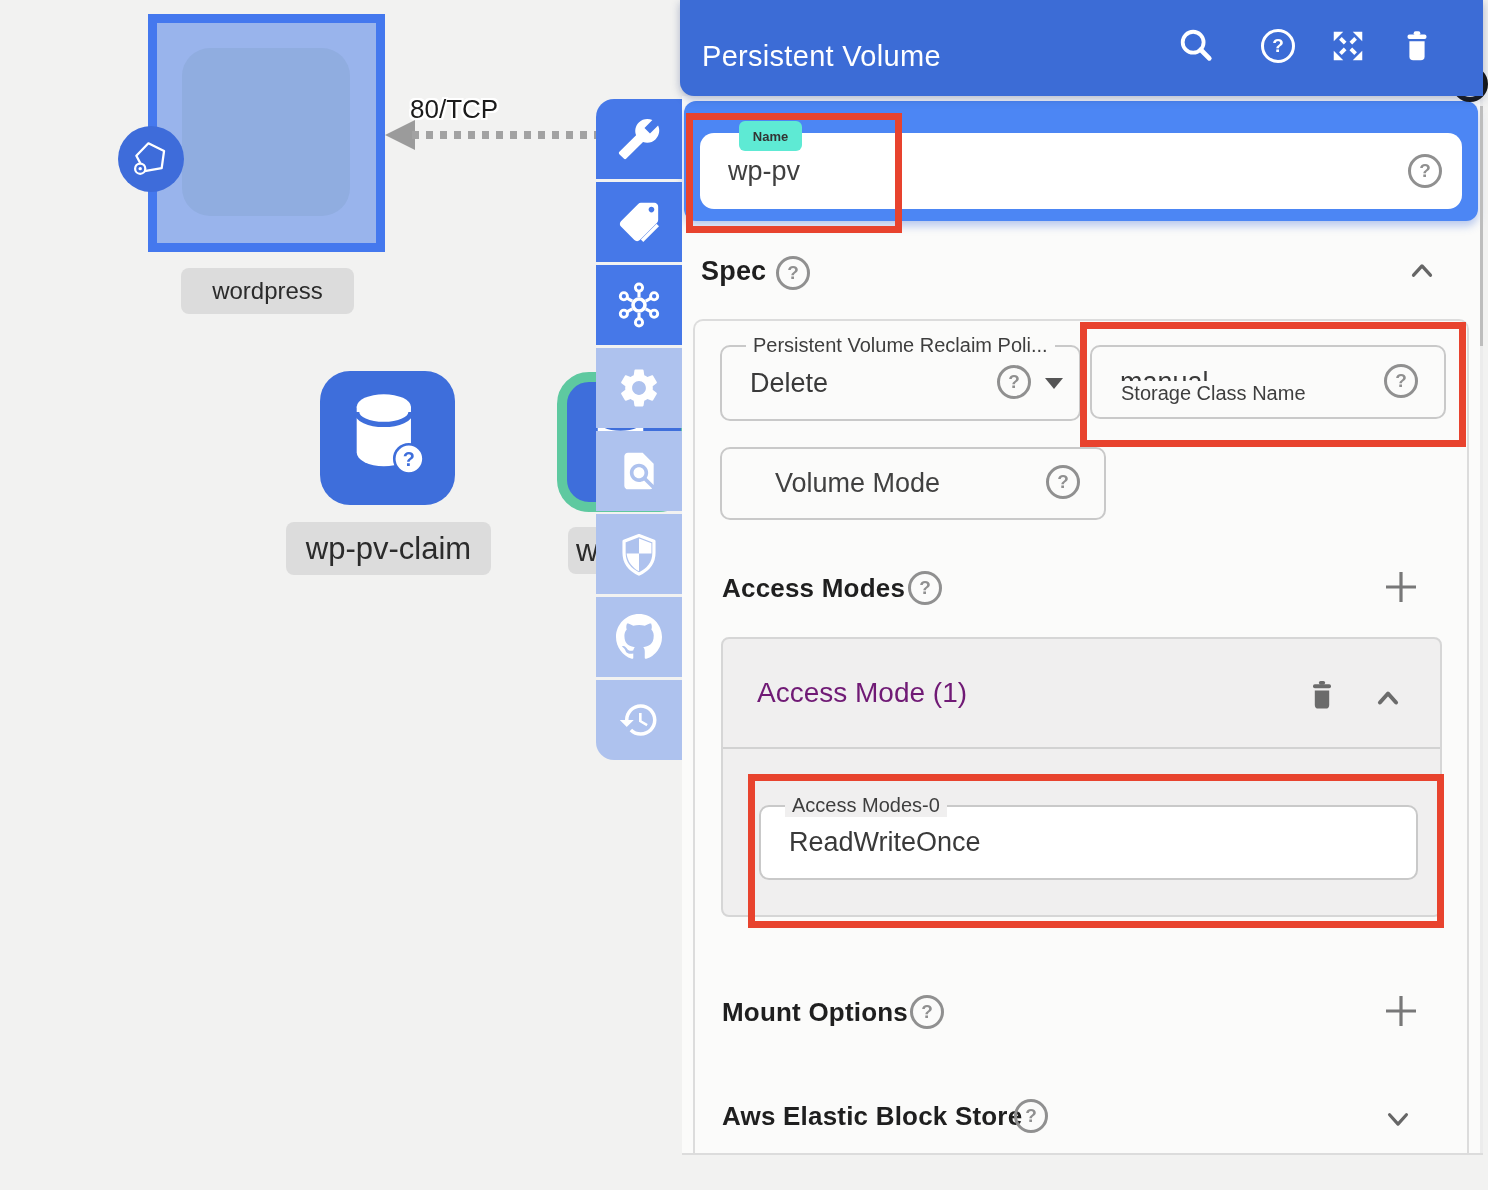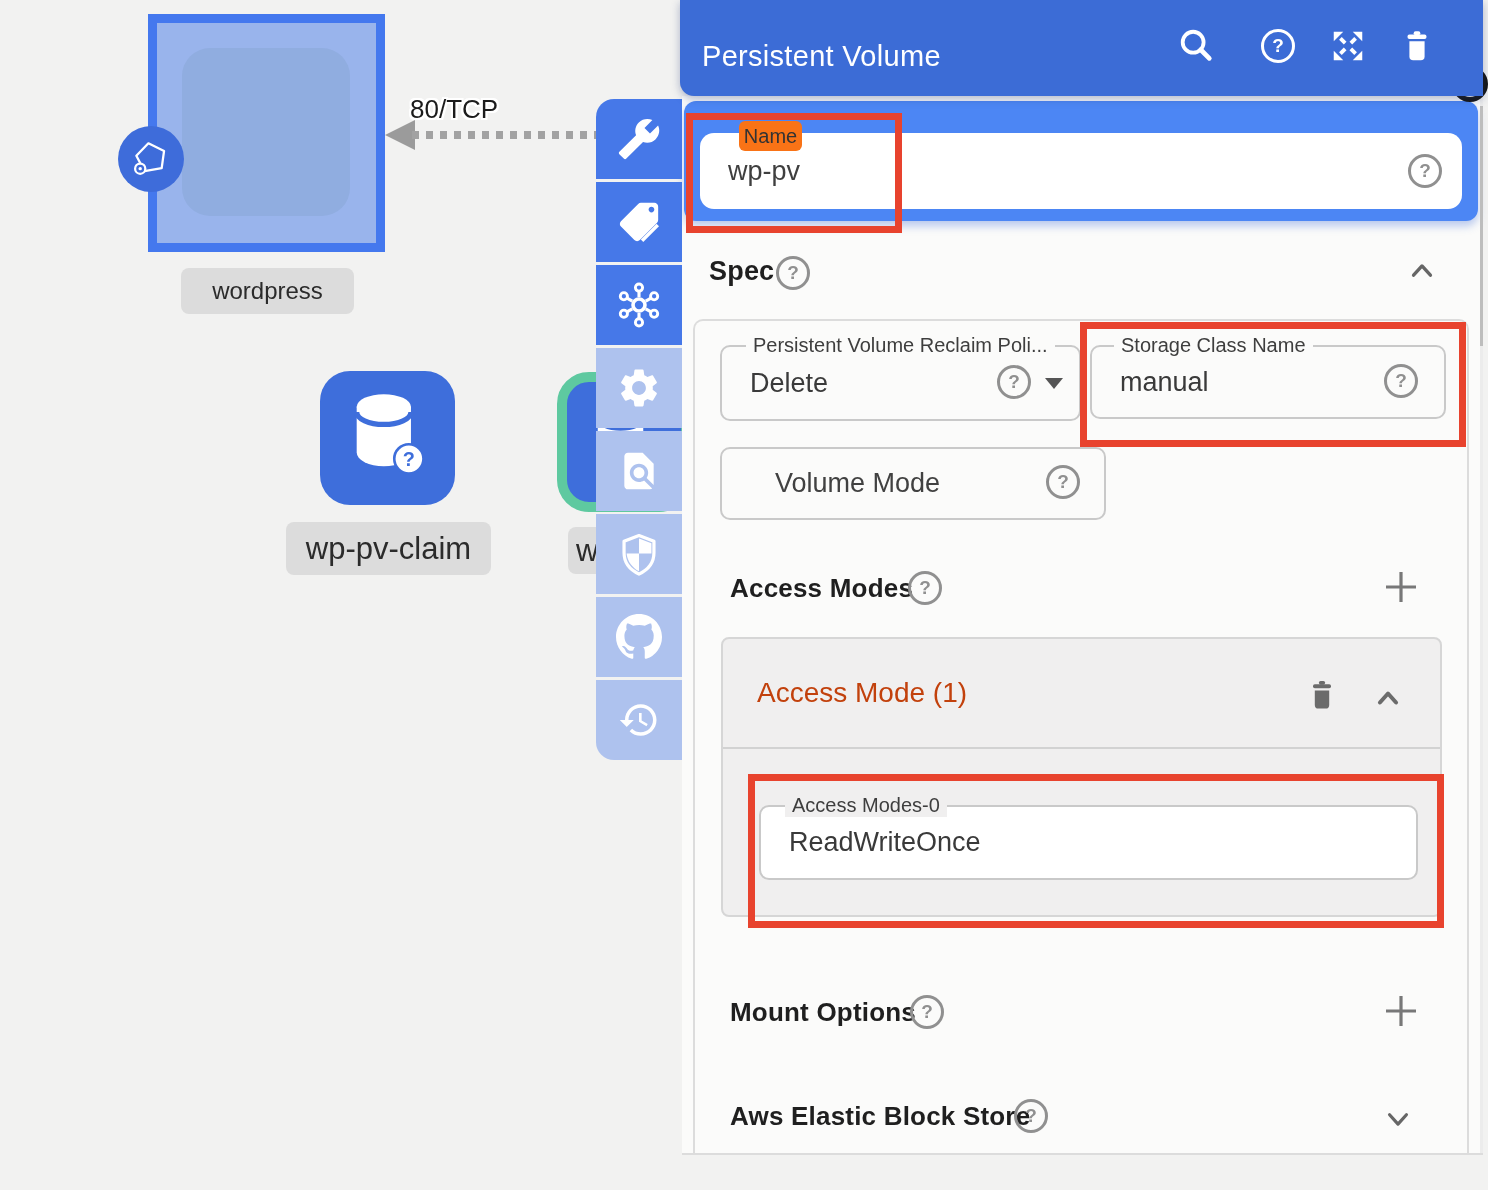--- a/index.html
+++ b/index.html
@@ -35,43 +35,43 @@
   .panel-header{left:680px;top:0;width:803px;height:96px;background:#3c6cd6;border-radius:0 0 0 14px;z-index:10;
     box-shadow:0 3px 8px rgba(40,60,120,.35);}
   .panel-title{position:absolute;left:22px;top:0;height:112px;display:flex;align-items:center;font-size:29px;color:#fff;letter-spacing:.3px;}
   .hicon{position:absolute;top:27px;width:38px;height:38px;display:flex;align-items:center;justify-content:center;}
   .black-ring{left:1452px;top:66px;width:26px;height:26px;border:5px solid #141414;border-radius:50%;z-index:6;}
 
   .panel-body{left:682px;top:96px;width:801px;height:1057px;background:#fbfbfa;border-bottom:2px solid #dcdcdc;z-index:3;}
   .name-section{left:2px;top:5px;width:794px;height:120px;background:#4c86f4;border-radius:12px;box-shadow:0 5px 9px rgba(59,107,214,.35);}
   .name-input{left:16px;top:32px;width:762px;height:76px;background:#fff;border-radius:14px;}
   .name-value{display:flex;align-items:center;height:100%;padding-left:28px;font-size:27px;color:#3f3f3f;}
-  .name-chip{left:39px;top:-12px;width:63px;height:30px;background:#f97316;border-radius:6px;display:flex;align-items:center;justify-content:center;font-size:20px;color:#333;}
+  .name-chip{left:39px;top:-12px;width:63px;height:30px;background:#5eead4;border-radius:6px;display:flex;align-items:center;justify-content:center;font-size:13px;color:#333;font-weight:bold;}
 
   .red-box{border:7px solid #e8432e;z-index:40;}
   .red1{left:4px;top:17px;width:202px;height:106px;}
   .red2{left:398px;top:226px;width:372px;height:111px;}
   .red3{left:25px;top:135px;width:682px;height:140px;}
 
-  .heading{font-size:26px;font-weight:bold;color:#1f1f1f;letter-spacing:.2px;margin-left:8px;}
+  .heading{font-size:26px;font-weight:bold;color:#1f1f1f;letter-spacing:.2px;}
   .spec-container{left:11px;top:223px;width:772px;height:834px;border:2px solid #dcdcdc;border-bottom:none;border-radius:10px 10px 0 0;}
 
   .qm{width:34px;height:34px;border:3px solid #909090;border-radius:50%;box-sizing:border-box;display:flex;align-items:center;justify-content:center;}
   .qm::after{content:"?";font-size:19px;font-weight:bold;color:#909090;}
   .qm.white{border-color:#fff;}
   .qm.white::after{color:#fff;}
 
   .fieldset{border:2px solid #c9c9c9;border-radius:10px;background:transparent;}
   .flabel{position:absolute;top:-14px;left:24px;font-size:20px;color:#3e3e3e;padding:0 7px;background:#fbfbfa;line-height:24px;white-space:nowrap;}
   .fvalue{display:flex;align-items:center;height:100%;padding-left:28px;font-size:27px;color:#3a3a3a;}
   .caret{position:absolute;right:16px;top:31px;width:0;height:0;border-left:9px solid transparent;border-right:9px solid transparent;border-top:11px solid #555;}
 
   .card{left:39px;top:541px;width:721px;height:280px;background:#f0efef;border:2px solid #d6d6d6;border-radius:8px;box-sizing:border-box;}
   .card-header{position:relative;height:108px;border-bottom:2px solid #d2d2d2;}
-  .card-title{position:absolute;left:34px;top:0;height:108px;display:flex;align-items:center;font-size:28px;color:#c2410c;}
+  .card-title{position:absolute;left:34px;top:0;height:108px;display:flex;align-items:center;font-size:28px;color:#701a75;}
   .card .flabel{background:#f0efef;}
   .scroll-track{left:798px;top:0;width:3px;height:1057px;background:#ececec;}
   .scroll-thumb{left:798px;top:10px;width:3px;height:240px;background:#bdbdbd;}
 </style>
 </head>
 <body>
 
 <div class="canvas">
 
   <div class="abs node-wordpress">
@@ -198,21 +198,21 @@
     <div class="abs spec-container"></div>
 
     <div class="abs fieldset" style="left:38px;top:249px;width:357px;height:72px;">
       <div class="flabel">Persistent Volume Reclaim Poli...</div>
       <div class="fvalue">Delete</div>
       <div class="qm abs" style="right:48px;top:18px;"></div>
       <div class="caret"></div>
     </div>
 
     <div class="abs fieldset" style="left:408px;top:249px;width:352px;height:70px;">
-      <div class="flabel" style="left:22px;">Storage Class Name</div>
+      <div class="flabel" style="left:22px;margin-top:48px;">Storage Class Name</div>
       <div class="fvalue" style="">manual</div>
       <div class="qm abs" style="right:26px;top:17px;"></div>
     </div>
     <div class="abs red-box red2"></div>
 
     <div class="abs fieldset" style="left:38px;top:351px;width:357px;height:69px;padding-left:25px;">
       <div class="fvalue" style="color:#414141;">Volume Mode</div>
       <div class="qm abs" style="right:24px;top:16px;"></div>
     </div>
 

